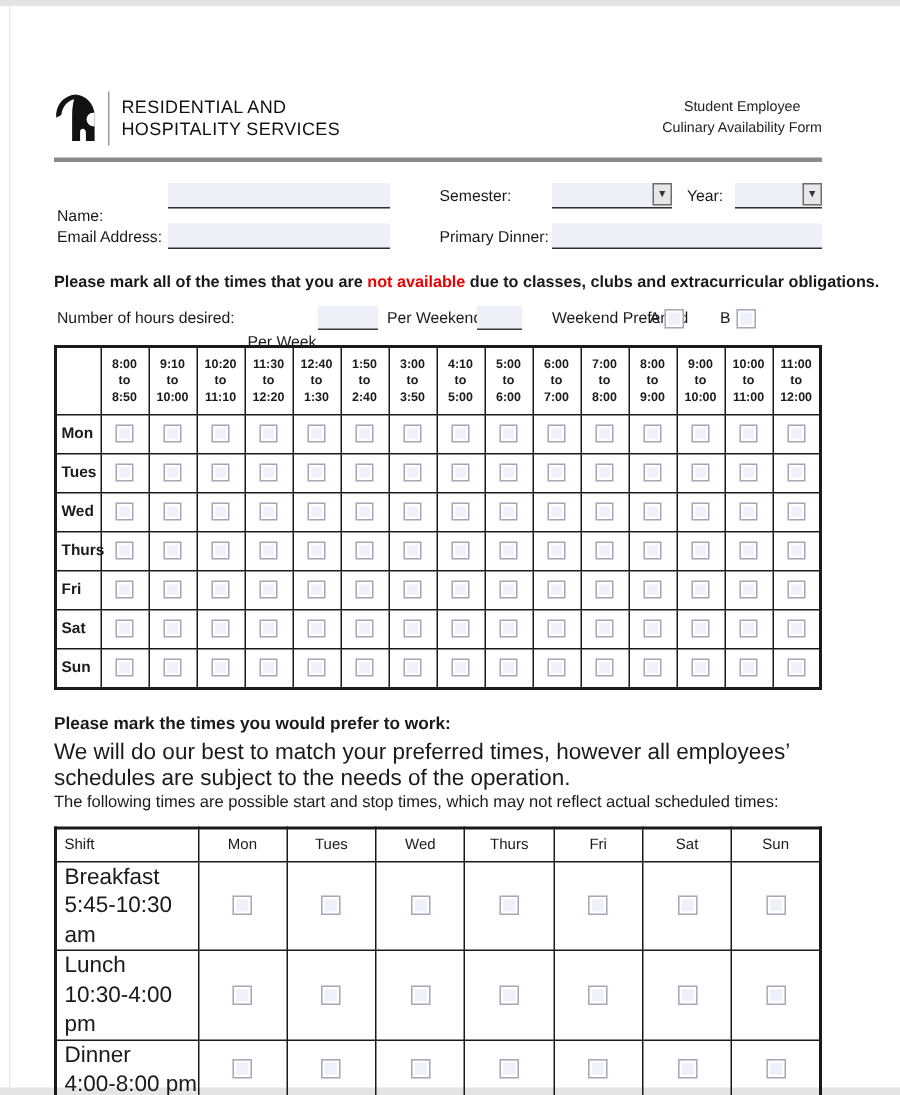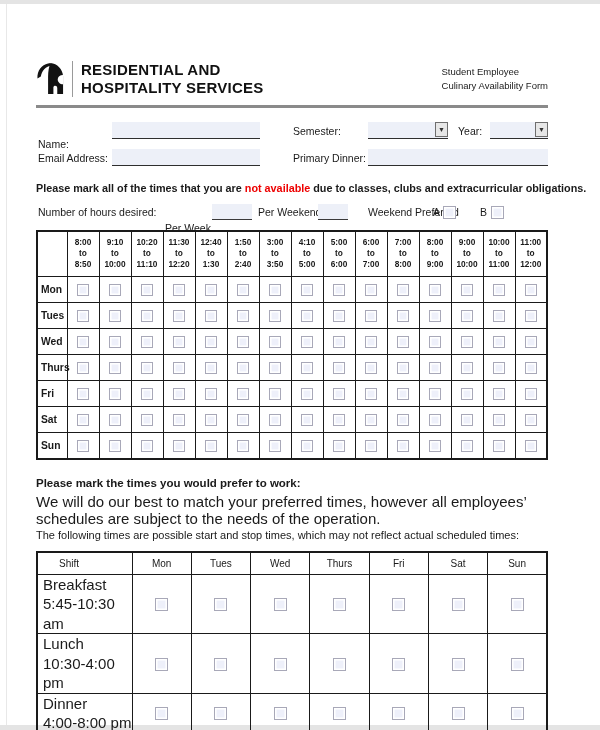--- a/index.html
+++ b/index.html
@@ -8,22 +8,22 @@
   .edge-top{position:absolute;top:0;left:0;right:0;height:4px;background:#e4e4e4;}
   .edge-bottom{position:absolute;bottom:0;left:0;right:0;height:5px;background:#e4e4e4;}
   .edge-left{position:absolute;left:6px;top:4px;bottom:5px;width:1px;background:#e8e8e8;}
   .content{position:absolute;left:36px;top:60px;width:512px;}
 
   
   .hdr{display:flex;align-items:center;height:38px;}
   .logo-wrap{display:flex;align-items:center;}
   .helmet{width:29px;height:37px;}
   .hdr-div{width:1px;height:36px;background:#9a9a9a;margin:0 8px 0 7px;}
-  .org{font-weight:bold;font-size:15px;line-height:1.22;letter-spacing:.25px;color:#111;}
-  .doc{margin-left:auto;text-align:left;font-size:9.5px;line-height:1.45;color:#222;}
+  .org{font-weight:normal;font-size:12px;line-height:1.22;letter-spacing:.25px;color:#111;}
+  .doc{margin-left:auto;text-align:center;font-size:9.5px;line-height:1.45;color:#222;}
   .rule{height:2.5px;background:#8a8a8a;margin-top:7px;}
 
   
   .fields{position:relative;height:45px;margin-top:14px;font-size:10.5px;}
   .lbl{position:absolute;white-space:nowrap;}
   .inp{position:absolute;height:17px;background:#edf0f8;border:none;outline:none;
        border-bottom:1.3px solid #2e2e2e;box-sizing:border-box;
        font:10.5px "Liberation Sans",sans-serif;padding:0 3px;}
   .dropdown{position:absolute;height:17px;background:#edf0f8;
        border-bottom:1.3px solid #2e2e2e;box-sizing:border-box;display:flex;cursor:default;}
@@ -57,21 +57,21 @@
   
   .pref-head{margin-top:17px;font-size:11.5px;font-weight:bold;}
   .pref-note{font-size:15px;margin-top:4px;}
   .pref-note-i{font-size:11px;margin-top:2px;}
 
   
   .shift{table-layout:fixed;width:512px;margin-top:10px;border:2px solid #1a1a1a;}
   .shift th,.shift td{border:1.6px solid #1a1a1a;padding:0;}
   .shift thead th{height:21px;font-size:10px;font-weight:normal;text-align:center;
        vertical-align:middle;}
-  .shift thead th.shift-col{text-align:left;padding-left:21px;}
+  .shift thead th.shift-col{text-align:left;padding-left:5px;}
   .shift tbody td{height:27px;text-align:center;vertical-align:middle;}
   .shift tbody td.shift-name{text-align:left;padding-left:5px;font-size:15px;
        line-height:1.3;}
 </style>
 </head>
 <body>
 
 <div class="page">
   <div class="edge-top"></div>
   <div class="edge-left"></div>

